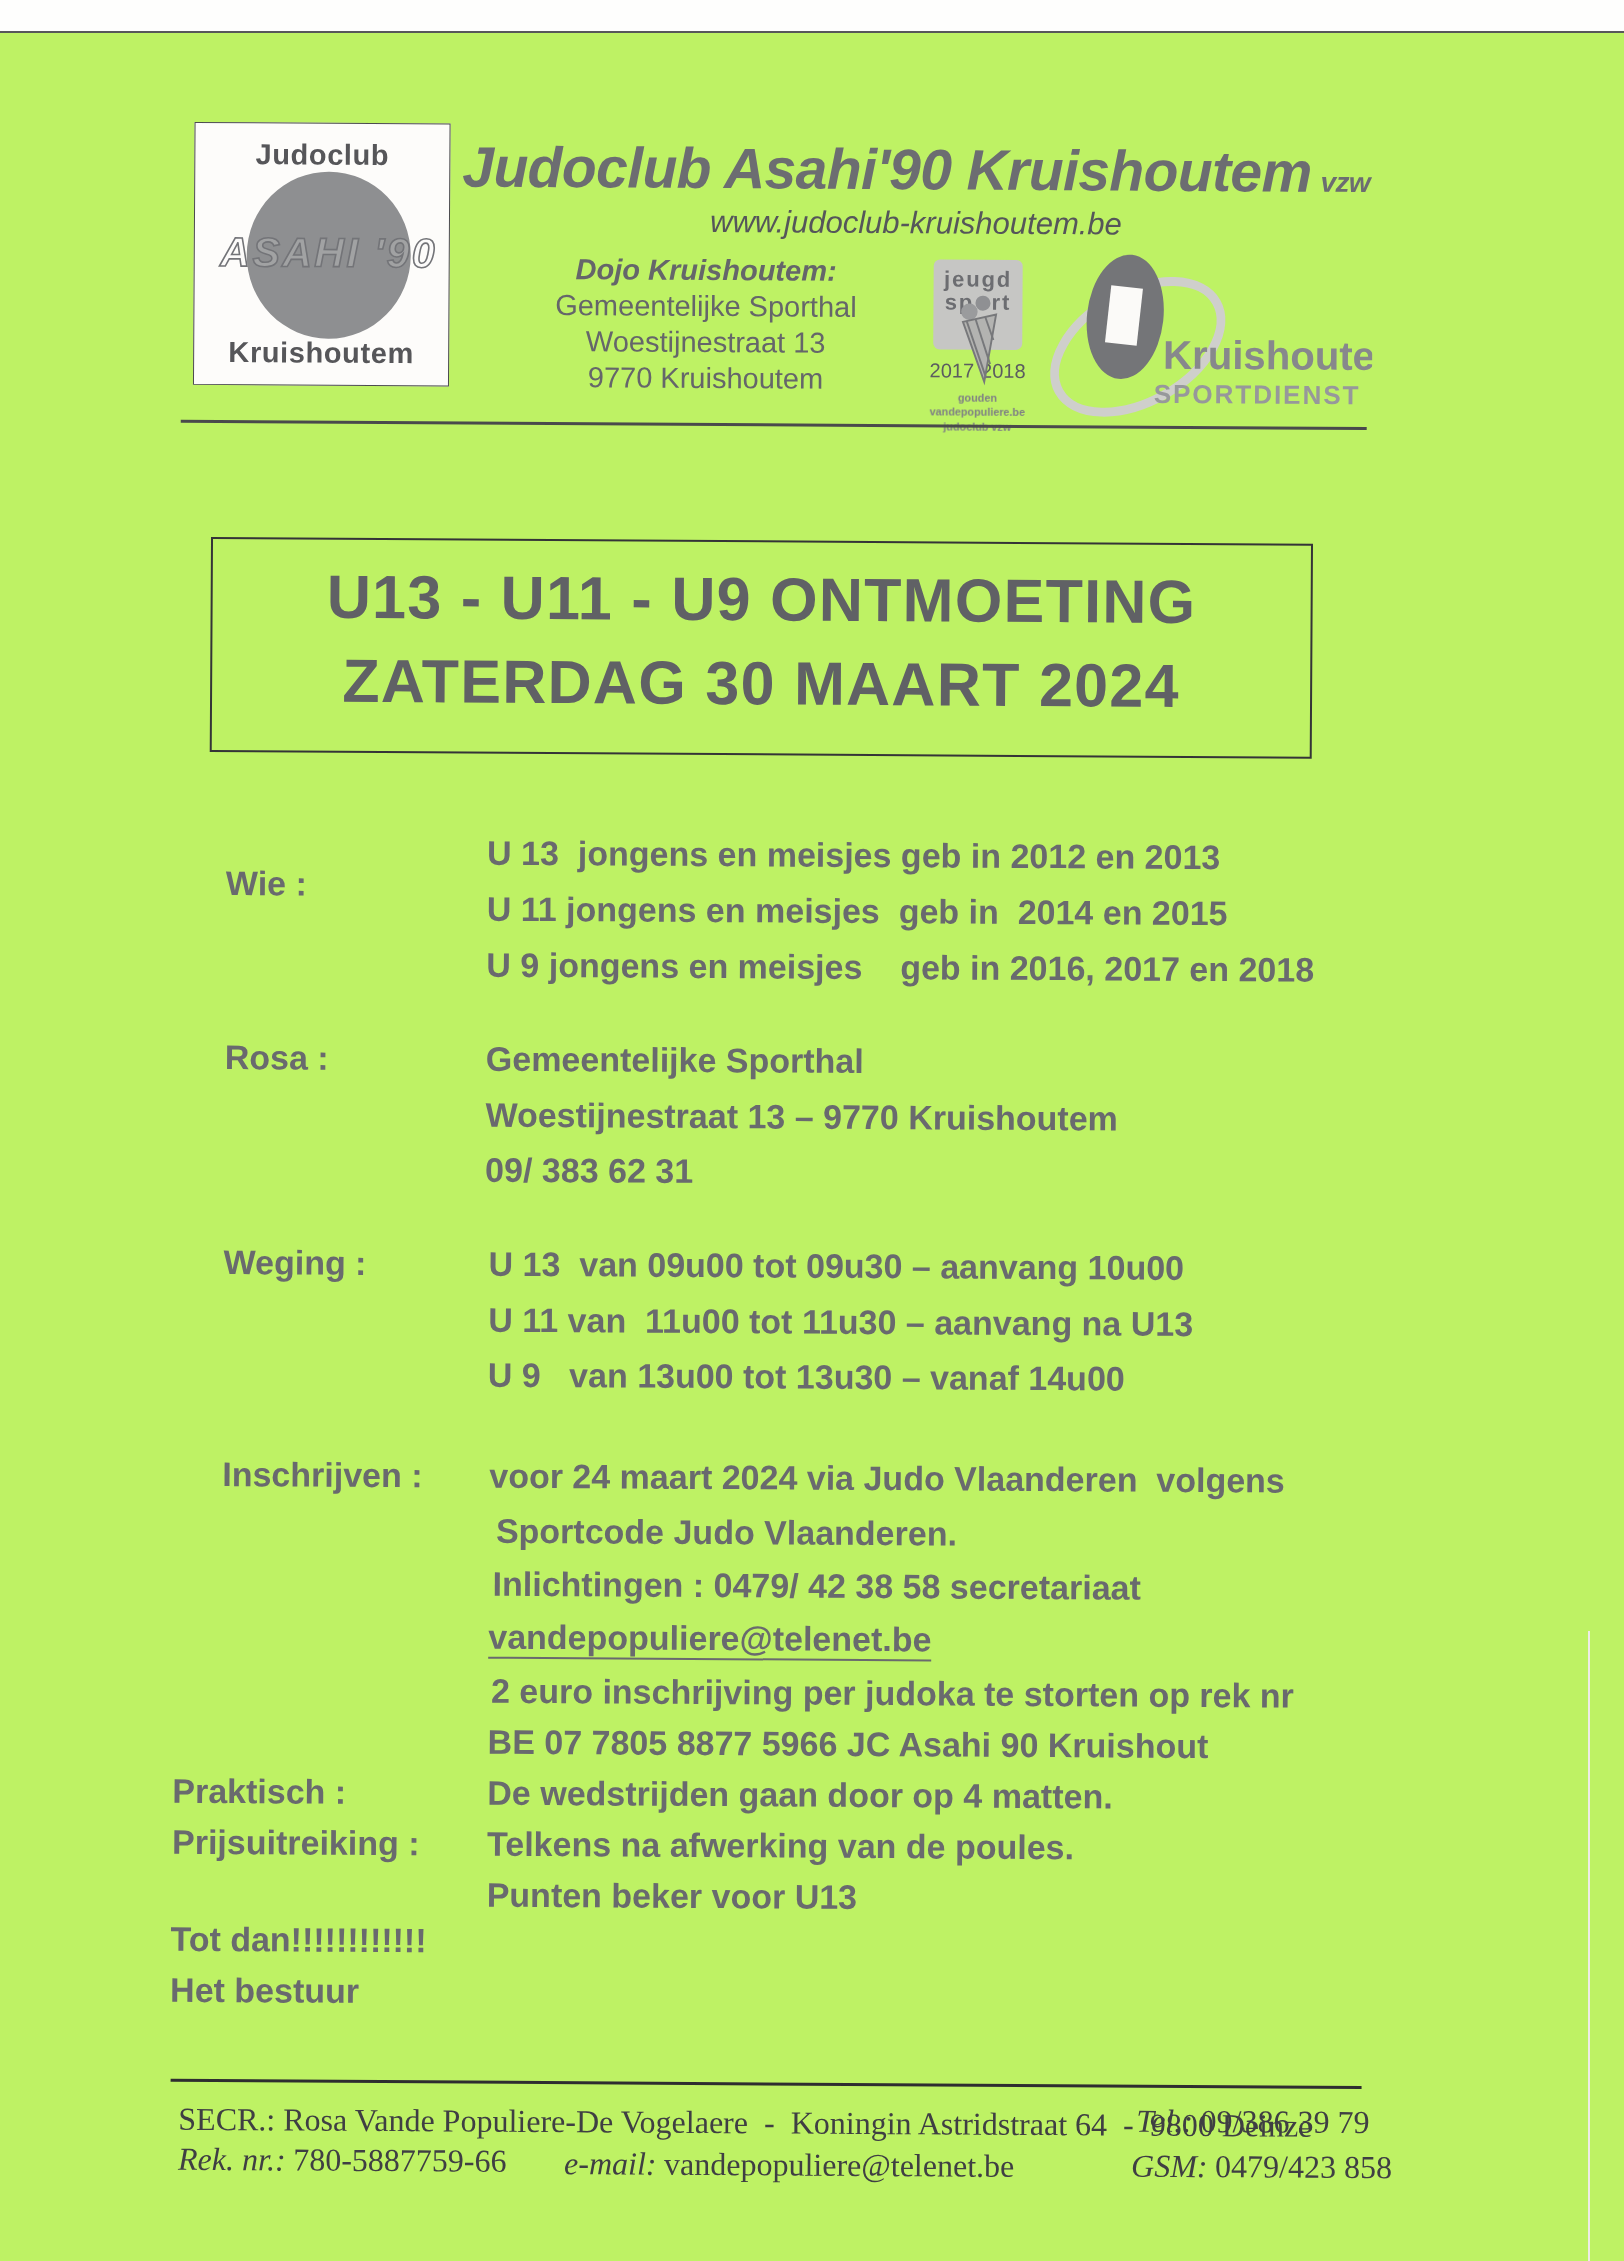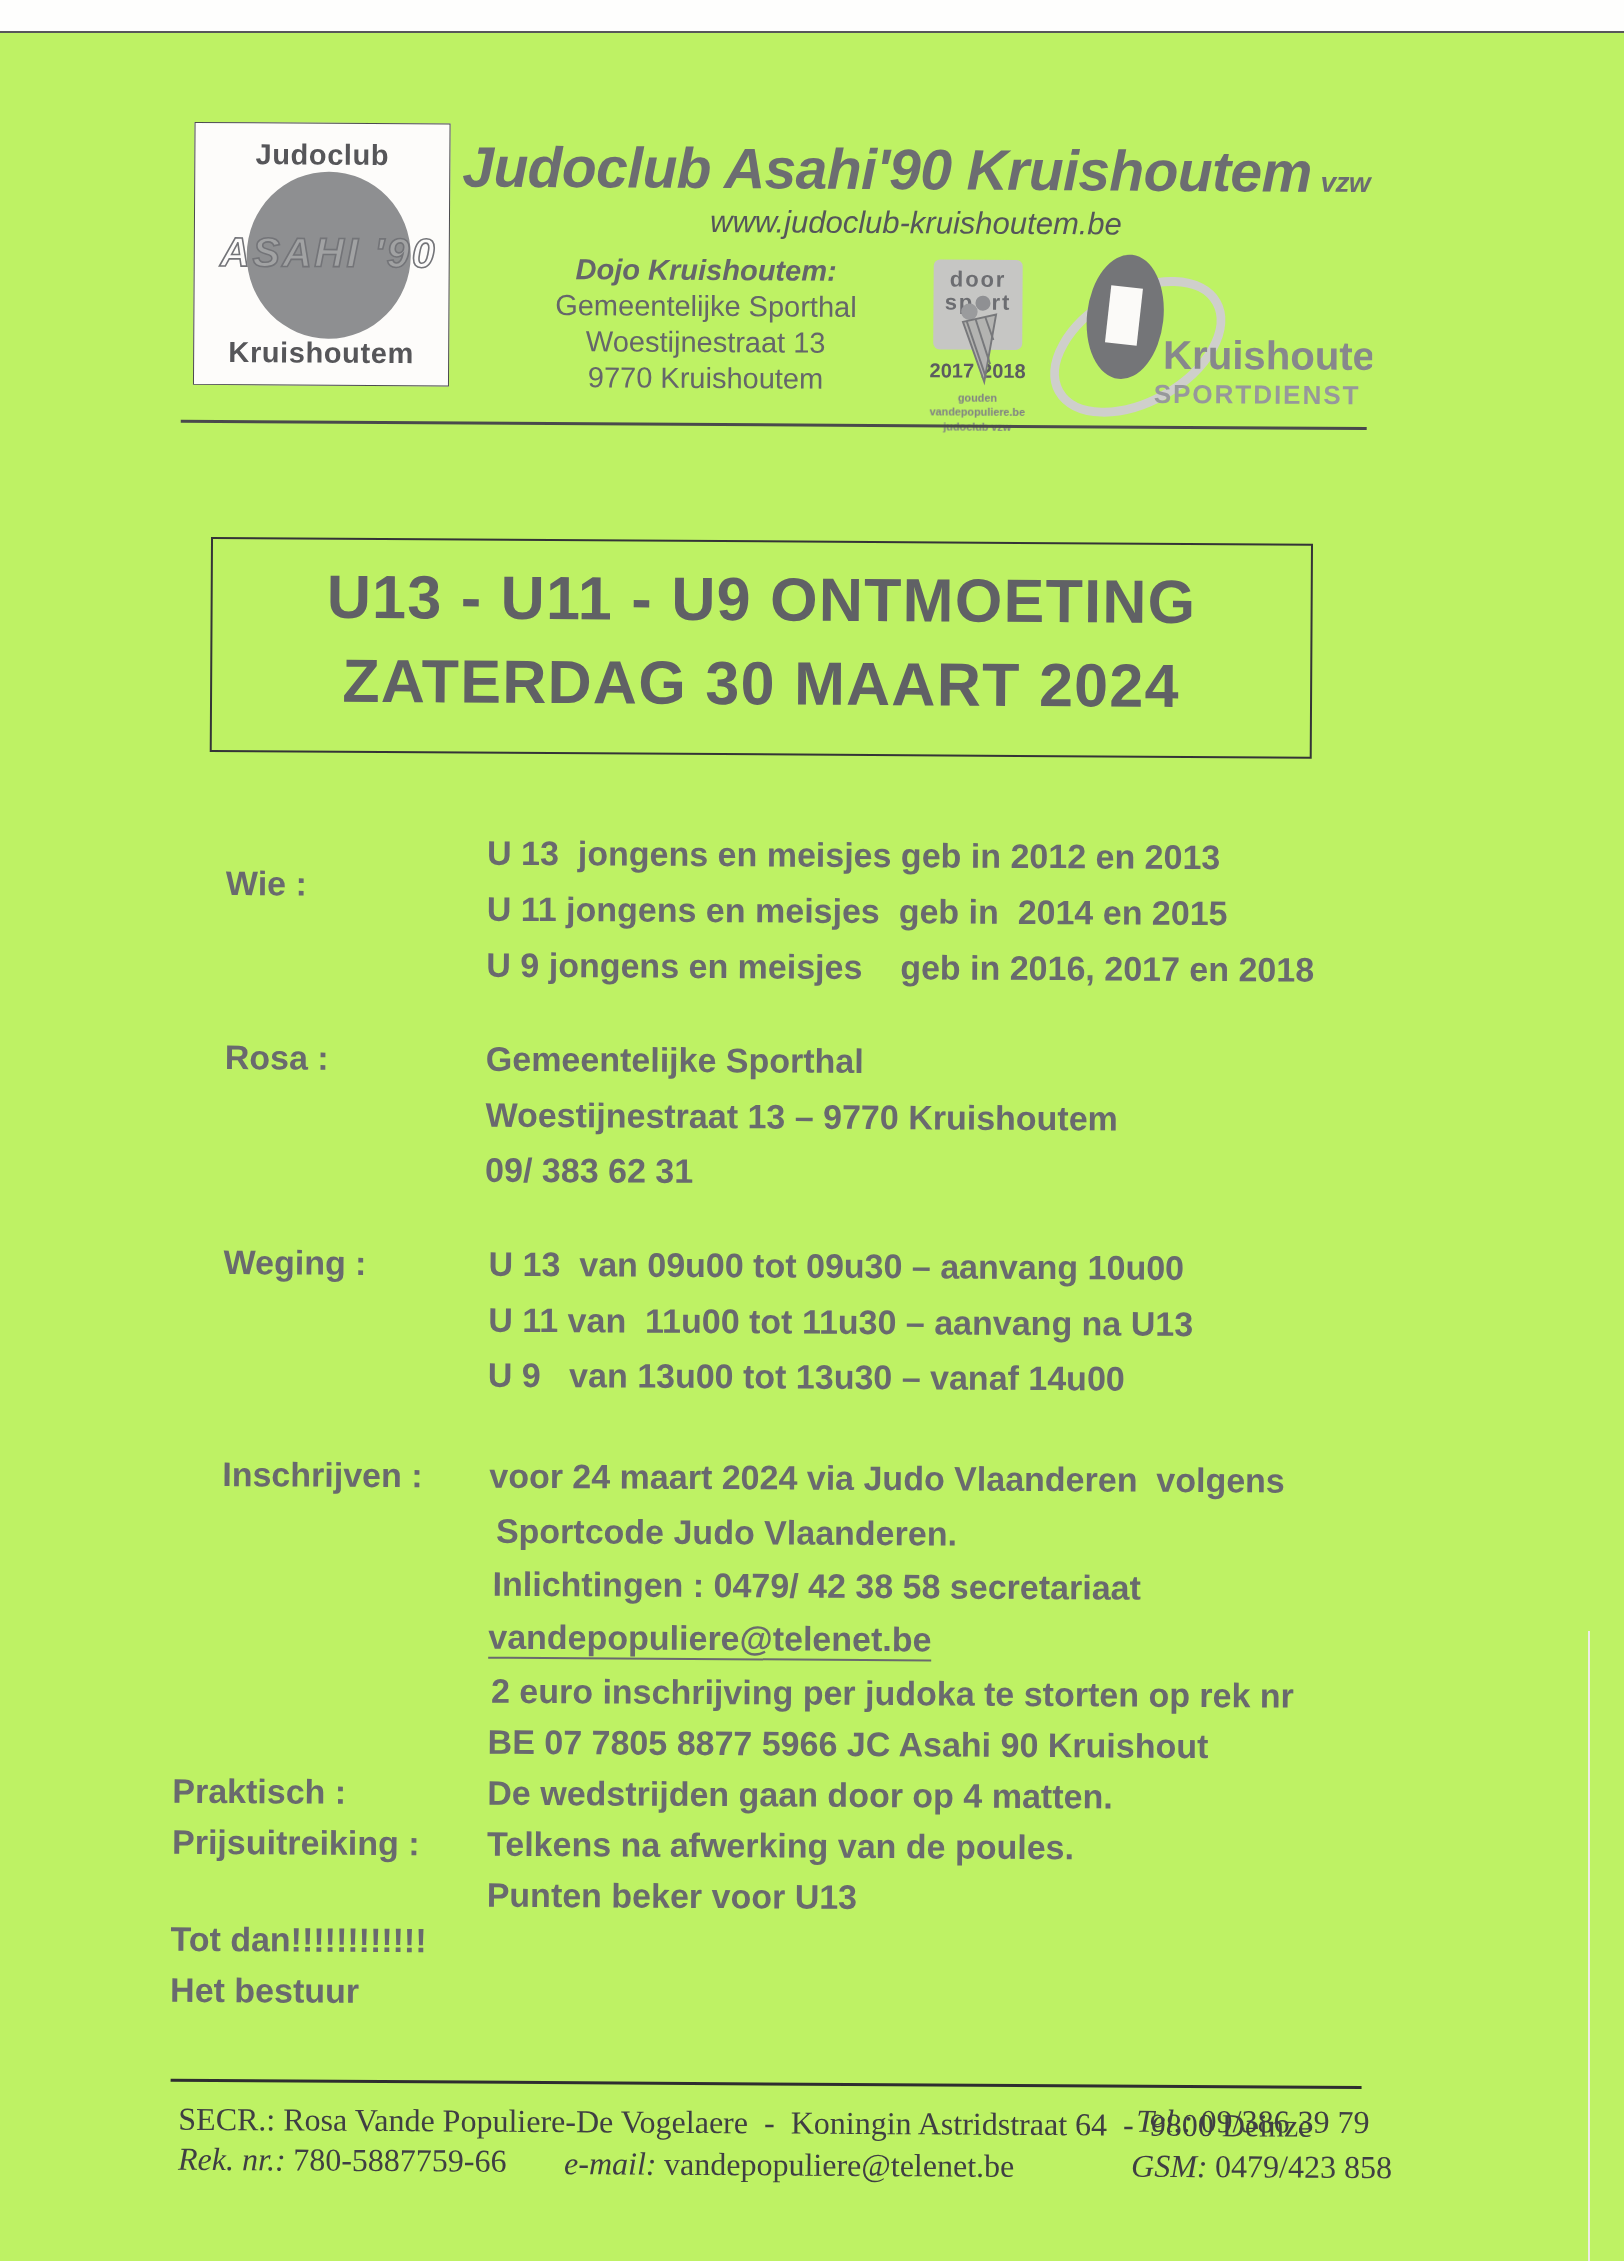--- a/index.html
+++ b/index.html
@@ -30,21 +30,21 @@
   .dojo{left:529px;top:248px;width:357px;text-align:center;font-size:29px;color:#65666a;line-height:36px;}
   .dojo-line1{font-weight:bold;font-style:italic;}
 
   
   .jeugd{left:930px;top:254px;width:99px;text-align:center;}
   .jeugd-badge{width:89px;height:90px;margin:0 auto;background:#c6c6c4;border-radius:6.4px;padding-top:7.6px;
                box-sizing:border-box;font-weight:bold;color:#6c6d71;}
   .jeugd-w{font-size:22px;letter-spacing:1.9px;line-height:23.6px;}
   .jeugd-ball{display:inline-block;width:14.7px;height:14.7px;border-radius:50%;background:#8f9093;vertical-align:-0.6px;margin:0 1.3px;}
   .jeugd-cone{position:absolute;left:28px;top:42px;}
-  .jeugd-years{display:flex;justify-content:space-between;width:96px;margin:10.2px auto 0;font-size:20px;font-weight:bold;color:#5b5c60;}
+  .jeugd-years{display:flex;justify-content:space-between;width:96px;margin:10.2px auto 0;font-size:20px;font-weight:normal;color:#5b5c60;}
   .jeugd-small{margin-top:7.6px;font-size:10.8px;line-height:14.7px;color:#7f8084;filter:blur(0.3px);font-weight:bold;}
 
   
   .sportdienst{left:1044px;top:237px;width:330px;height:186px;}
 
   .hr1{left:183px;top:419px;width:1186px;height:2.5px;background:#4a4a4c;}
 
   
   .event-box{left:214px;top:536px;width:1102px;height:215px;border:2.5px solid #343437;box-sizing:border-box;
              text-align:center;padding-top:15.3px;}
@@ -86,21 +86,21 @@
 
     <div class="abs dojo">
       <div class="dojo-line1">Dojo Kruishoutem:</div>
       <div>Gemeentelijke Sporthal</div>
       <div>Woestijnestraat 13</div>
       <div>9770 Kruishoutem</div>
     </div>
 
     <div class="abs jeugd">
       <div class="jeugd-badge">
-        <div class="jeugd-w">door</div>
+        <div class="jeugd-w">jeugd</div>
         <div class="jeugd-w"><span>sp</span><span class="jeugd-ball"></span><span>rt</span></div>
       </div>
       <svg class="jeugd-cone" width="45" height="84" viewBox="0 0 70 132">
         <circle cx="20" cy="16" r="13" fill="#9a9b9d"></circle>
         <path d="M10 32 L62 20 L44 126 Z" fill="#b3b3b1" stroke="#77787b" stroke-width="3"></path>
         <path d="M16 31 L47 120" stroke="#77787b" stroke-width="3"></path>
         <path d="M30 28 L53 98" stroke="#77787b" stroke-width="3"></path>
         <path d="M45 24 L58 60" stroke="#77787b" stroke-width="3"></path>
       </svg>
       <div class="jeugd-years">

